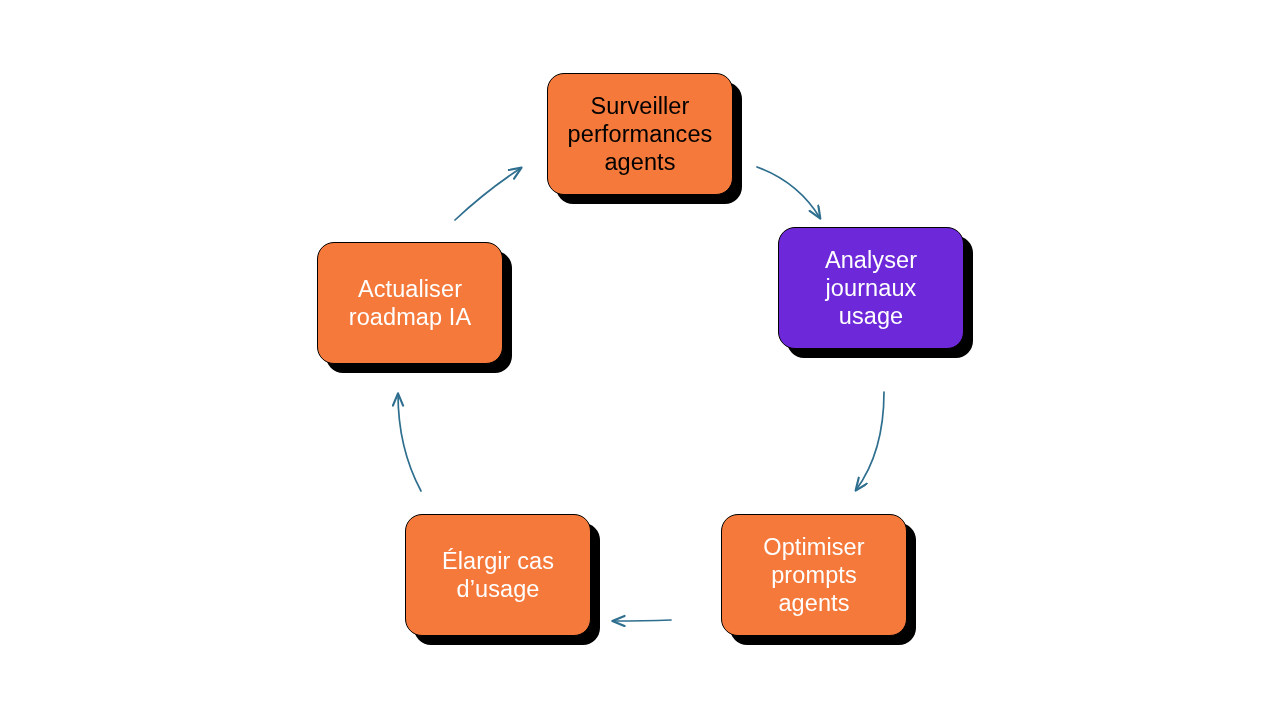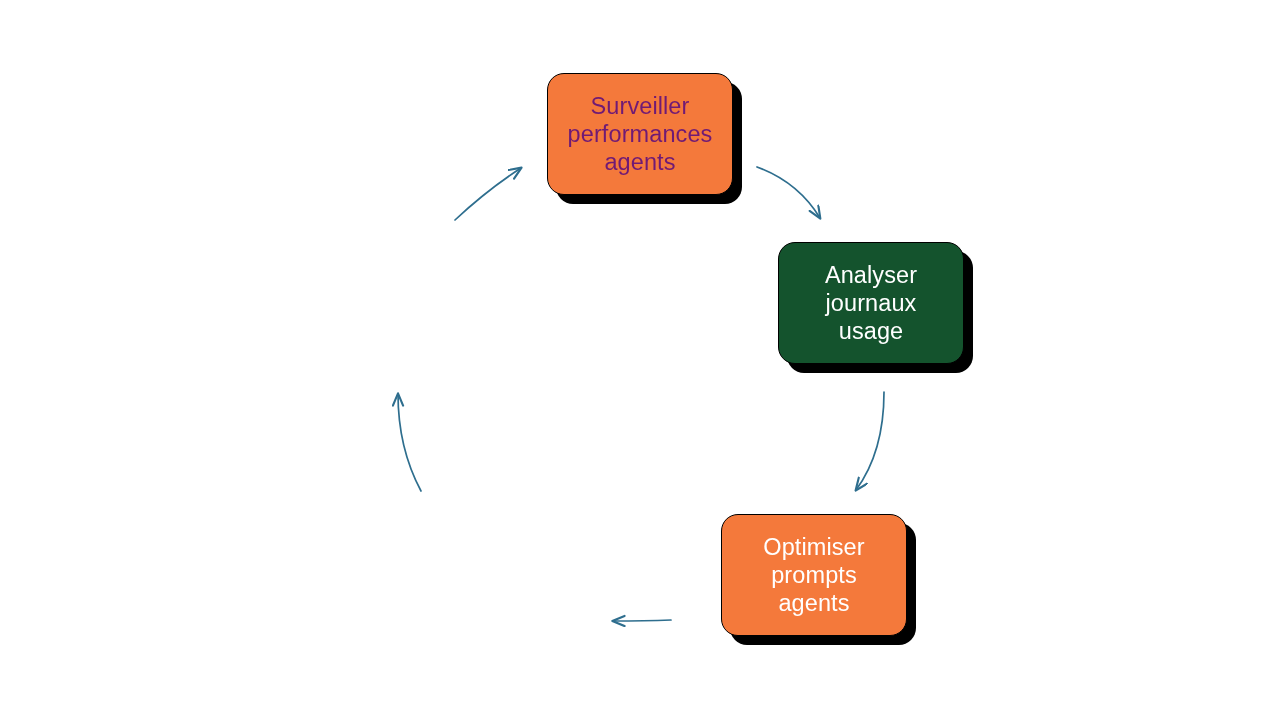--- a/index.html
+++ b/index.html
@@ -64,32 +64,40 @@
     <g fill="none" stroke="#2E6E8E" stroke-width="1.7" stroke-linecap="round">
       <path marker-end="url(#ah)" d="M 757,167 Q 798,182 820,218"></path>
       <path marker-end="url(#ah)" d="M 884,392 Q 884,452 856,490"></path>
       <path marker-end="url(#ah)" d="M 671,620 Q 645,621 613,621"></path>
       <path marker-end="url(#ah)" d="M 421,491 Q 398,448 398,394"></path>
       <path marker-end="url(#ah)" d="M 455,220 Q 487,190 521,168"></path>
     </g>
   </svg>
 
   <div class="node" id="n0" style="left: 547px; top: 73px; width: 186px; height: 122px; background: rgb(244, 121, 59); border-color: rgb(0, 0, 0); box-shadow: rgb(0, 0, 0) 9px 9px 0px 0px;">
-    <span class="node-label" style="color: #701a75;">Surveiller
+    <span class="node-label" style="color: #000000;">Surveiller
 performances
 agents</span>
   </div>
 
-  <div class="node" id="n1" style="left: 778px; top: 242px; width: 186px; height: 122px; background: #14532d; border-color: rgb(0, 0, 0); box-shadow: rgb(0, 0, 0) 9px 9px 0px 0px;">
+  <div class="node" id="n1" style="left: 778px; top: 227px; width: 186px; height: 122px; background: #6d28d9; border-color: rgb(0, 0, 0); box-shadow: rgb(0, 0, 0) 9px 9px 0px 0px;">
     <span class="node-label" style="color: rgb(255, 255, 255);">Analyser
 journaux
 usage</span>
   </div>
 
   <div class="node" id="n2" style="left: 721px; top: 514px; width: 186px; height: 122px; background: rgb(244, 121, 59); border-color: rgb(0, 0, 0); box-shadow: rgb(0, 0, 0) 9px 9px 0px 0px;">
     <span class="node-label" style="color: rgb(255, 255, 255);">Optimiser
 prompts
 agents</span>
   </div>
 
+  <div class="node" id="n3" style="left: 405px; top: 514px; width: 186px; height: 122px; background: rgb(244, 121, 59); border-color: rgb(0, 0, 0); box-shadow: rgb(0, 0, 0) 9px 9px 0px 0px;">
+    <span class="node-label" style="color: rgb(255, 255, 255);">Élargir cas
+d’usage</span>
+  </div>
 
+  <div class="node" id="n4" style="left: 317px; top: 242px; width: 186px; height: 122px; background: rgb(244, 121, 59); border-color: rgb(0, 0, 0); box-shadow: rgb(0, 0, 0) 9px 9px 0px 0px;">
+    <span class="node-label" style="color: rgb(255, 255, 255);">Actualiser
+roadmap IA</span>
+  </div>
 
 </div>
 
 </body></html>

